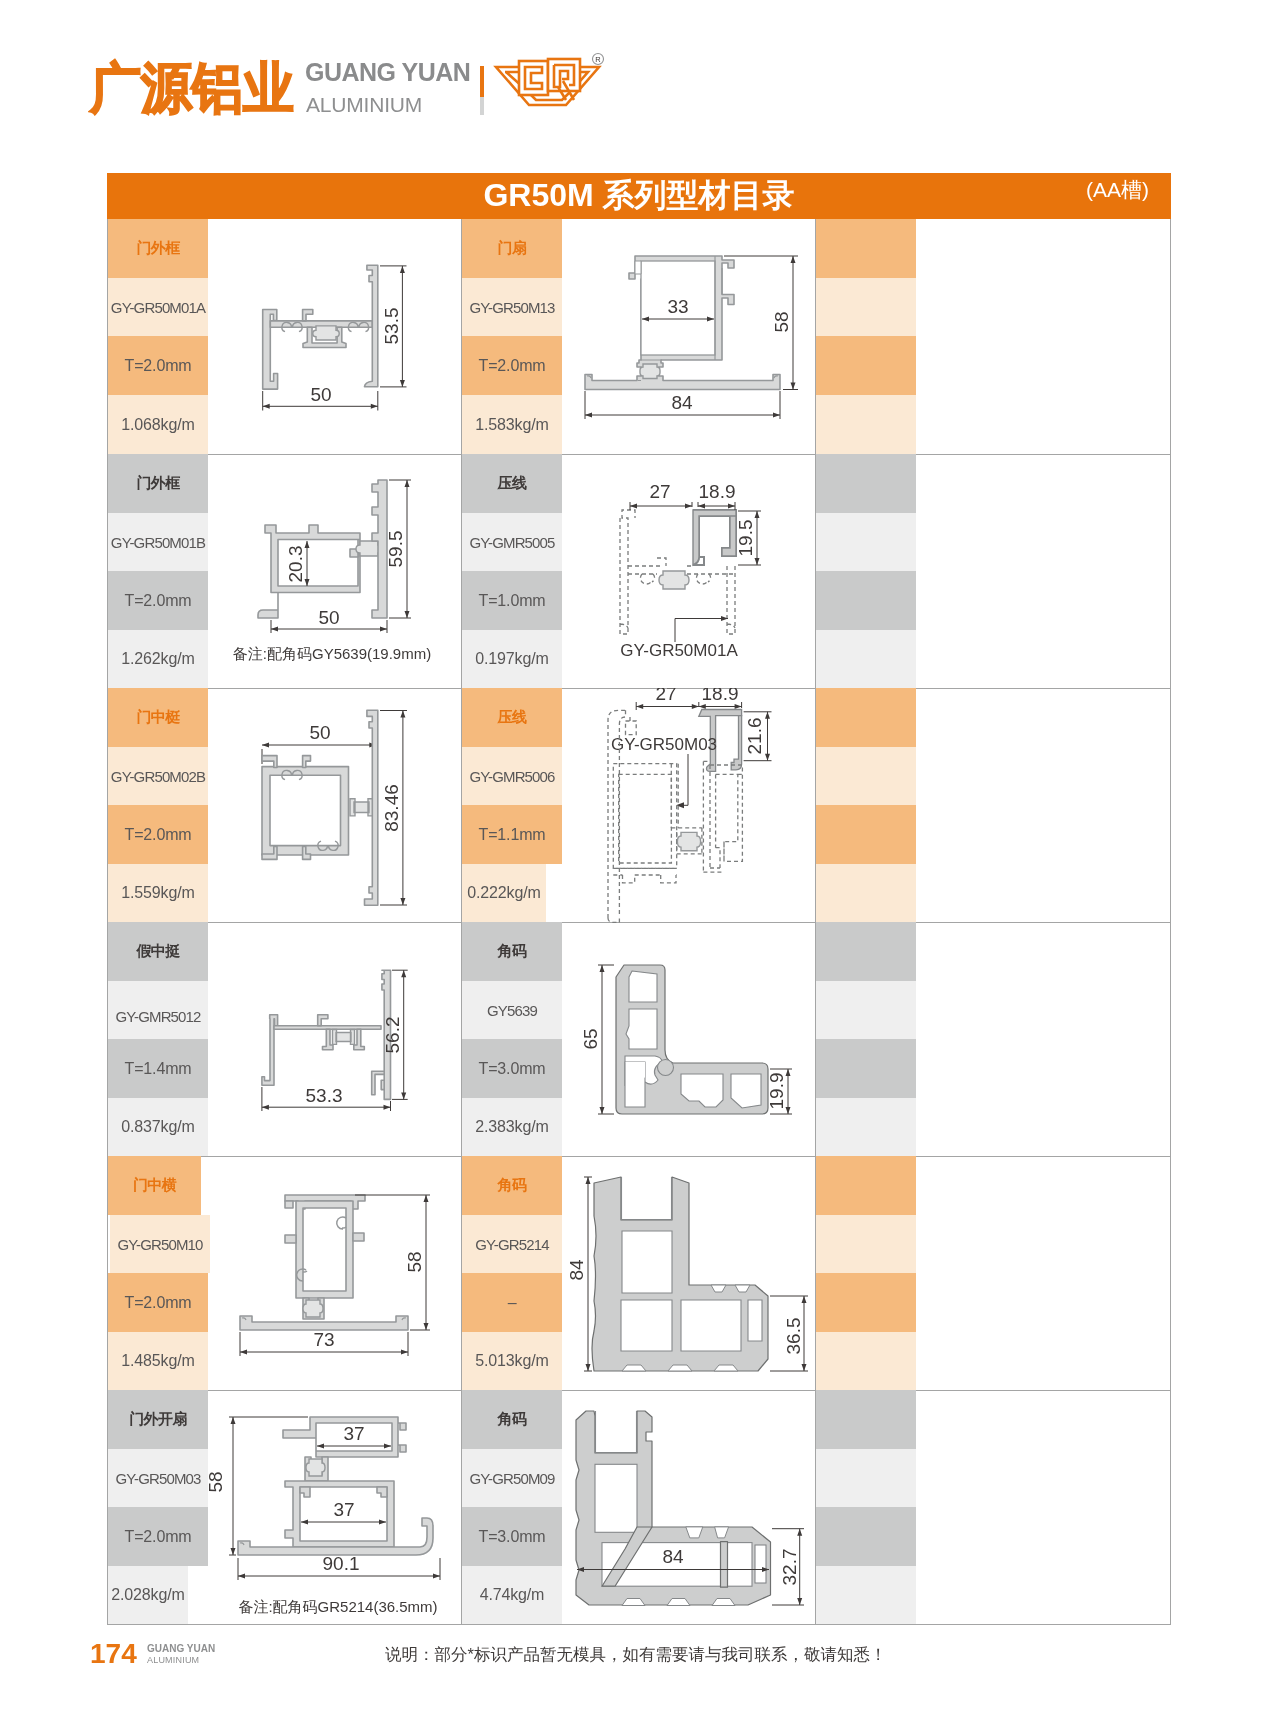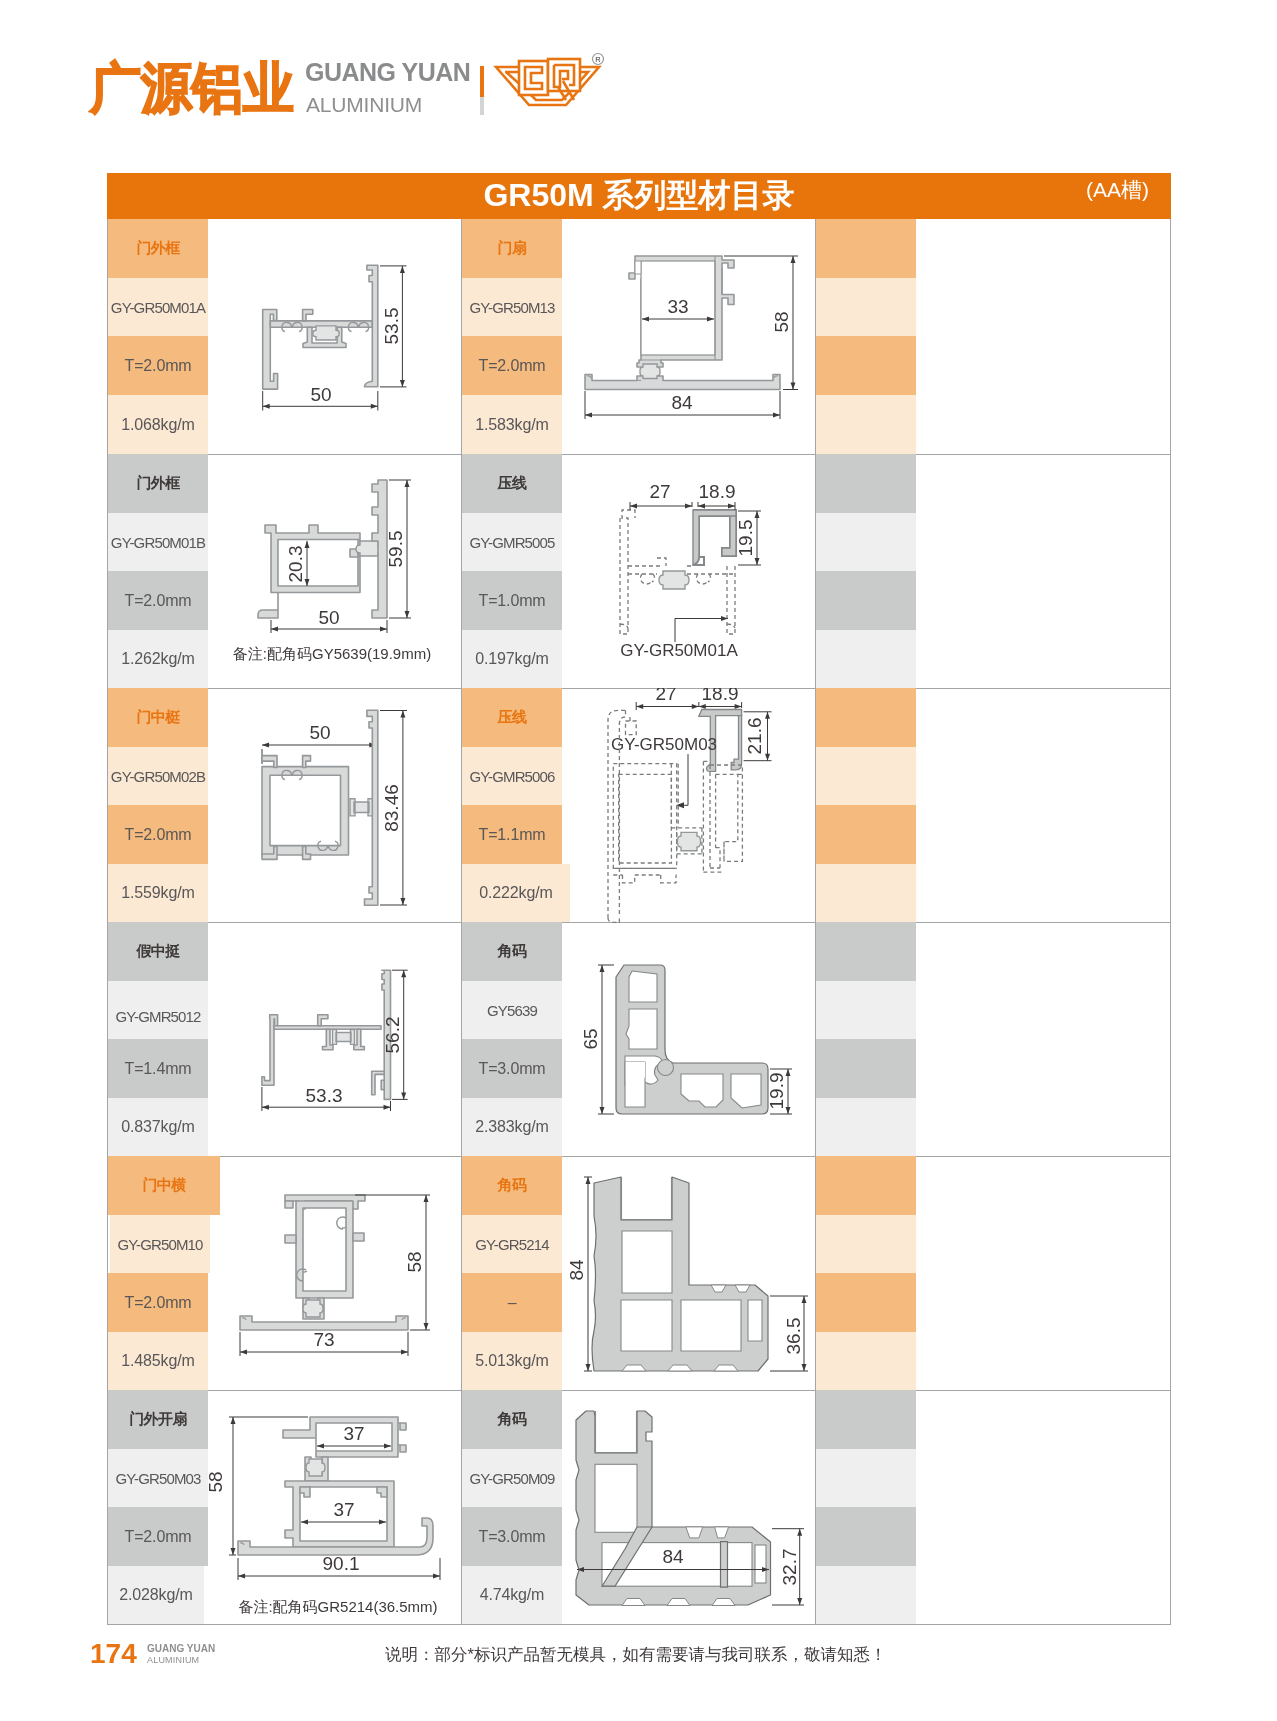--- a/index.html
+++ b/index.html
@@ -134,21 +134,21 @@
   <div class="cell co" style="left:108px;top:805px;width:100px;height:59px;">T=2.0mm</div>
 
   <div class="cell lo" style="left:108px;top:864px;width:100px;height:58px;">1.559kg/m</div>
 
   <div class="cell cat co cto" style="left:462px;top:688px;width:100px;height:59px;">压线</div>
 
   <div class="cell lo mod" style="left:462px;top:747px;width:100px;height:58px;">GY-GMR5006</div>
 
   <div class="cell co" style="left:462px;top:805px;width:100px;height:59px;">T=1.1mm</div>
 
-  <div class="cell lo" style="left:462px;top:864px;width:108px;height:58px;">0.222kg/m</div>
+  <div class="cell lo" style="left:462px;top:864px;width:84px;height:58px;">0.222kg/m</div>
 
   <div class="abs co" style="left:816px;top:688px;width:100px;height:59px;"></div>
 
   <div class="abs lo" style="left:816px;top:747px;width:100px;height:58px;"></div>
 
   <div class="abs co" style="left:816px;top:805px;width:100px;height:59px;"></div>
 
   <div class="abs lo" style="left:816px;top:864px;width:100px;height:58px;"></div>
 
   <div class="cell cat cg ctg" style="left:108px;top:922px;width:100px;height:59px;">假中挺</div>
@@ -168,21 +168,21 @@
   <div class="cell lg" style="left:462px;top:1098px;width:100px;height:58px;">2.383kg/m</div>
 
   <div class="abs cg" style="left:816px;top:922px;width:100px;height:59px;"></div>
 
   <div class="abs lg" style="left:816px;top:981px;width:100px;height:58px;"></div>
 
   <div class="abs cg" style="left:816px;top:1039px;width:100px;height:59px;"></div>
 
   <div class="abs lg" style="left:816px;top:1098px;width:100px;height:58px;"></div>
 
-  <div class="cell cat co cto" style="left:108px;top:1156px;width:112px;height:59px;">门中横</div>
+  <div class="cell cat co cto" style="left:108px;top:1156px;width:93px;height:59px;">门中横</div>
 
   <div class="cell lo mod" style="left:110px;top:1215px;width:100px;height:58px;">GY-GR50M10</div>
 
   <div class="cell co" style="left:108px;top:1273px;width:100px;height:59px;">T=2.0mm</div>
 
   <div class="cell lo" style="left:108px;top:1332px;width:100px;height:58px;">1.485kg/m</div>
 
   <div class="cell cat co cto" style="left:462px;top:1156px;width:100px;height:59px;">角码</div>
 
   <div class="cell lo mod" style="left:462px;top:1215px;width:100px;height:58px;">GY-GR5214</div>
@@ -198,21 +198,21 @@
   <div class="abs co" style="left:816px;top:1273px;width:100px;height:59px;"></div>
 
   <div class="abs lo" style="left:816px;top:1332px;width:100px;height:58px;"></div>
 
   <div class="cell cat cg ctg" style="left:108px;top:1390px;width:100px;height:59px;">门外开扇</div>
 
   <div class="cell lg mod" style="left:108px;top:1449px;width:100px;height:58px;">GY-GR50M03</div>
 
   <div class="cell cg" style="left:108px;top:1507px;width:100px;height:59px;">T=2.0mm</div>
 
-  <div class="cell lg" style="left:108px;top:1566px;width:96px;height:58px;">2.028kg/m</div>
+  <div class="cell lg" style="left:108px;top:1566px;width:80px;height:58px;">2.028kg/m</div>
 
   <div class="cell cat cg ctg" style="left:462px;top:1390px;width:100px;height:59px;">角码</div>
 
   <div class="cell lg mod" style="left:462px;top:1449px;width:100px;height:58px;">GY-GR50M09</div>
 
   <div class="cell cg" style="left:462px;top:1507px;width:100px;height:59px;">T=3.0mm</div>
 
   <div class="cell lg" style="left:462px;top:1566px;width:100px;height:58px;">4.74kg/m</div>
 
   <div class="abs cg" style="left:816px;top:1390px;width:100px;height:59px;"></div>

